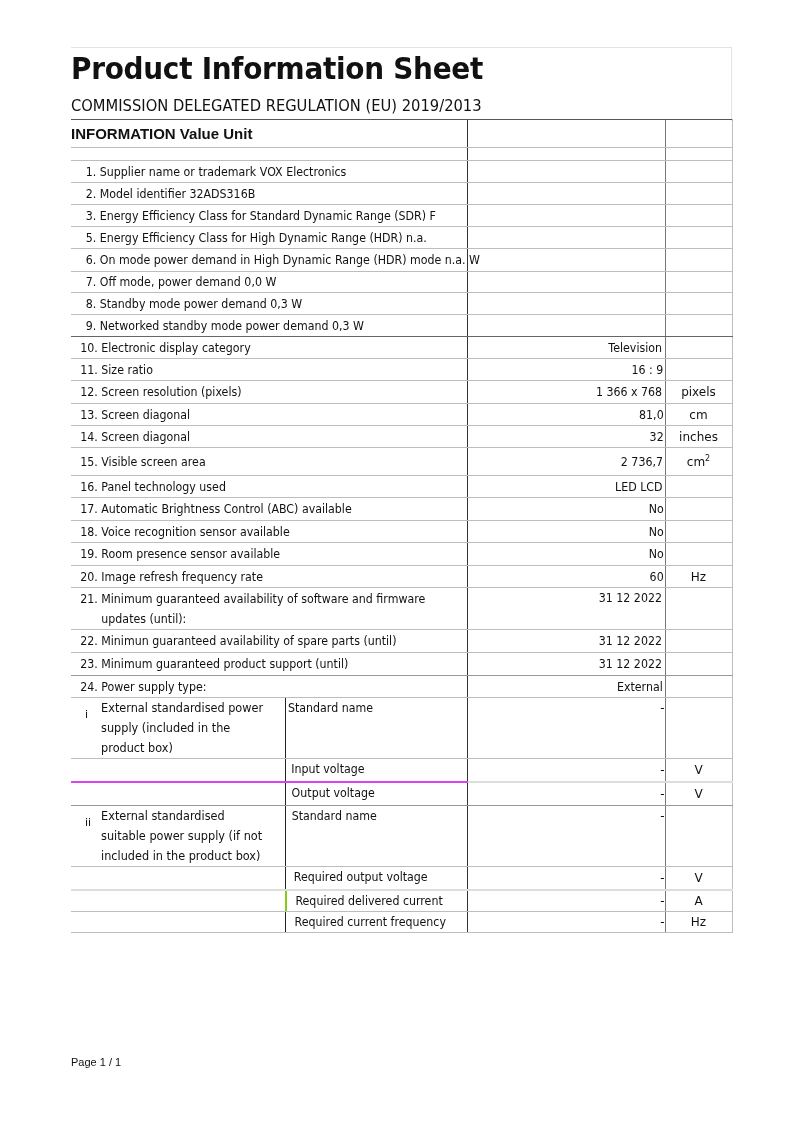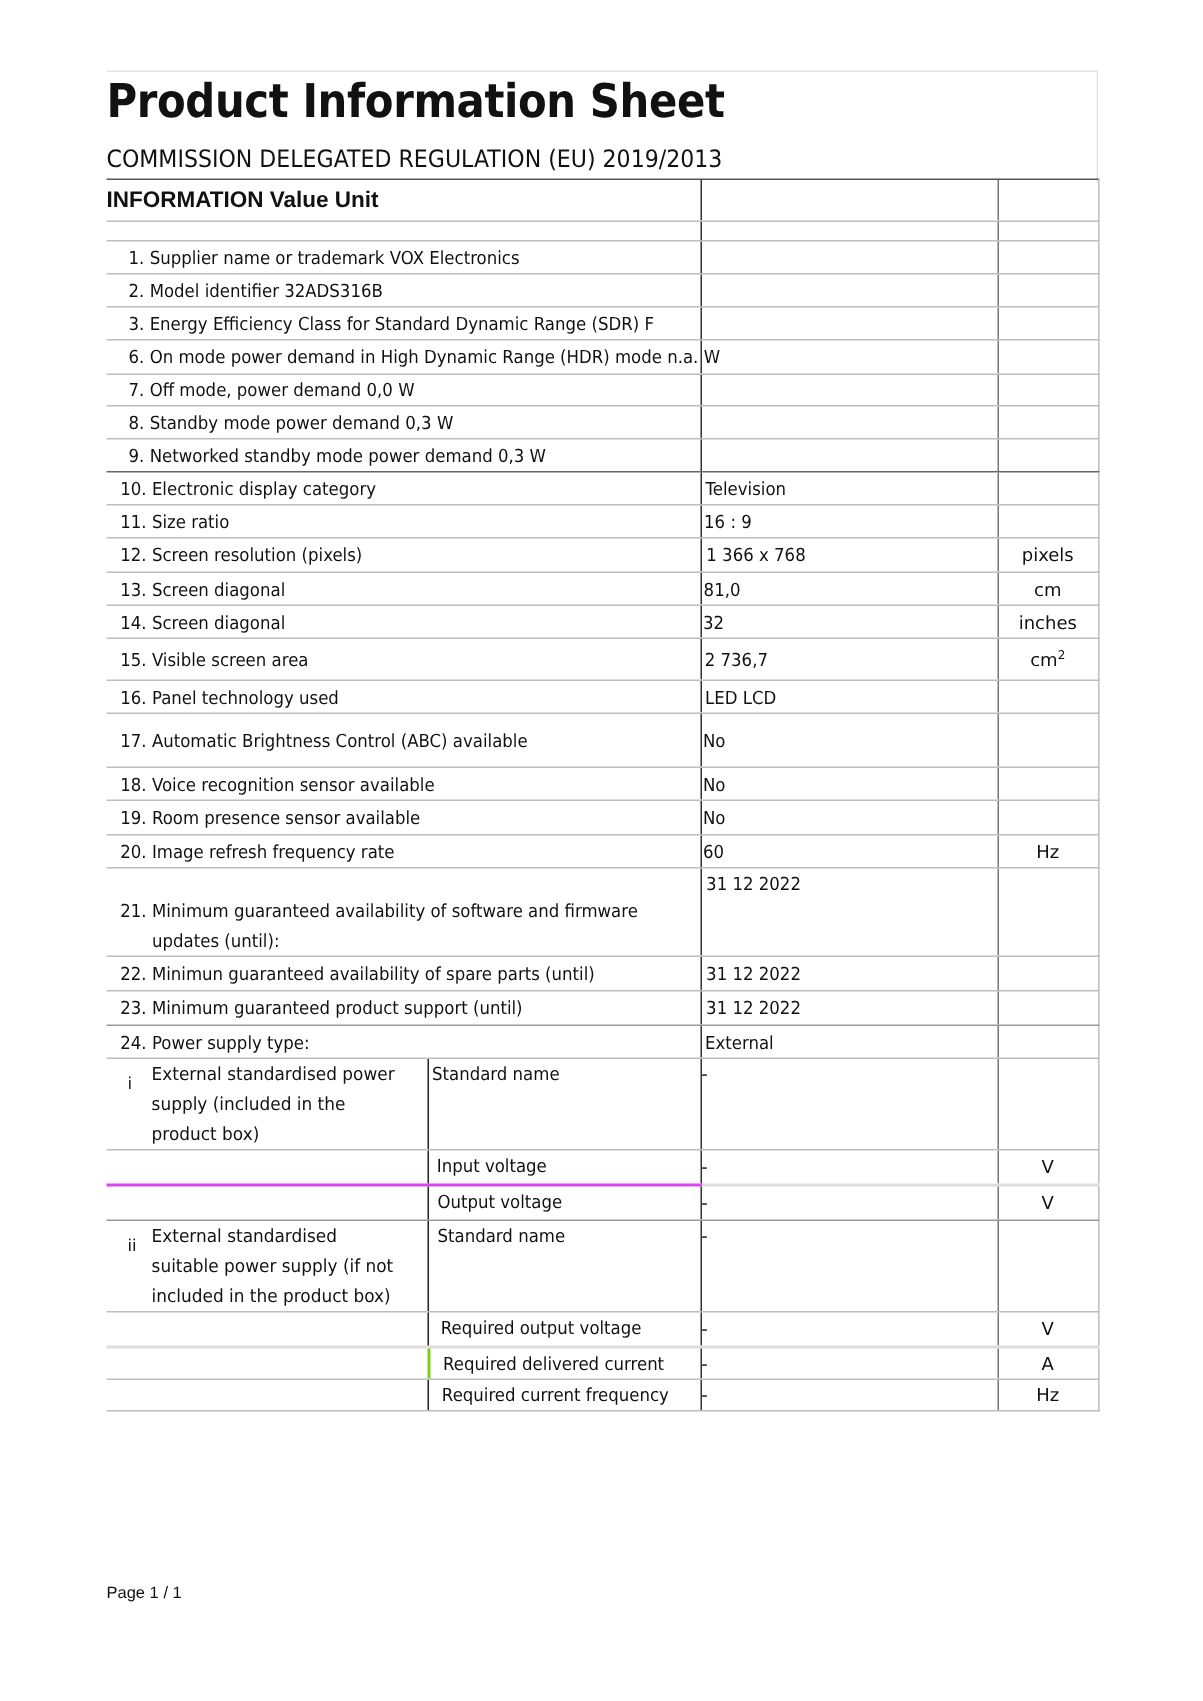--- a/index.html
+++ b/index.html
@@ -10,21 +10,21 @@
   .title { position: absolute; left: 71px; top: 46px; font-size: 31px; font-weight: bold;
            letter-spacing: -0.3px; font-family: "DejaVu Sans", sans-serif; transform: scaleX(0.9);
            transform-origin: left top; line-height: 44px; }
   .subtitle { position: absolute; left: 71px; top: 95px; font-size: 16px; line-height: 22px;
               font-family: "DejaVu Sans", sans-serif; transform: scaleX(0.92); transform-origin: left top; }
   table.sheet { position: absolute; left: 71px; top: 119px; width: 661px; border-collapse: collapse;
                 table-layout: fixed; font-family: "DejaVu Sans", sans-serif; font-size: 12px; }
   table.sheet td { padding: 0; vertical-align: middle; border-bottom: 1px solid #bdbdbd; overflow: visible; white-space: nowrap; }
   table.sheet tr.first td { border-top: 1px solid #555; }
   td.c-info { position: relative; }
-  td.c-val { border-left: 1.5px solid #333; text-align: left; }
+  td.c-val { border-left: 1.5px solid #333; text-align: right; }
   td.c-unit { border-left: 1px solid #777; border-right: 1px solid #bdbdbd; text-align: center; }
   .hdr { font-family: "Liberation Sans", sans-serif; font-weight: bold; font-size: 15px; }
   .lbl { display: inline-block; padding-left: 16px; transform: scaleX(0.92); transform-origin: left center; }
   .lbl2 { display: inline-block; padding-left: 10px; transform: scaleX(0.92); transform-origin: left center; }
   .vtxt { display: inline-block; transform: scaleX(0.92); }
   .thin td { border-bottom: 1px solid #e8e8e8; }
   .sub-grid { display: flex; height: 100%; }
   .sub-left { width: 214px; position: relative; font-size: 12px; white-space: normal; line-height: 20px; }
   .sub-right { flex: 1; border-left: 1px solid #222; padding-left: 2px; line-height: 20px; }
   .roman { position: absolute; left: 14px; top: 7px; font-size: 11px; }
@@ -64,20 +64,25 @@
   <tr style="height:22px">
     <td class="c-info"><span class="lbl">2. Model identifier 32ADS316B</span></td>
     <td class="c-val"><span class="vtxt"></span></td>
     <td class="c-unit"></td>
   </tr>
   <tr style="height:22px">
     <td class="c-info"><span class="lbl">3. Energy Efficiency Class for Standard Dynamic Range (SDR) F</span></td>
     <td class="c-val"><span class="vtxt"></span></td>
     <td class="c-unit"></td>
   </tr>
+  <tr style="height:22px">
+    <td class="c-info"><span class="lbl">5. Energy Efficiency Class for High Dynamic Range (HDR) n.a.</span></td>
+    <td class="c-val"><span class="vtxt"></span></td>
+    <td class="c-unit"></td>
+  </tr>
   <tr style="height:23px">
     <td class="c-info"><span class="lbl">6. On mode power demand in High Dynamic Range (HDR) mode n.a. W</span></td>
     <td class="c-val"><span class="vtxt"></span></td>
     <td class="c-unit"></td>
   </tr>
   <tr style="height:21px">
     <td class="c-info"><span class="lbl">7. Off mode, power demand 0,0 W</span></td>
     <td class="c-val"><span class="vtxt"></span></td>
     <td class="c-unit"></td>
   </tr>
@@ -119,42 +124,42 @@
   <tr style="height:28px">
     <td class="c-info"><span class="lbl2">15. Visible screen area</span></td>
     <td class="c-val"><span class="vtxt">2 736,7</span></td>
     <td class="c-unit"><span>cm</span><sup>2</sup></td>
   </tr>
   <tr style="height:22px">
     <td class="c-info"><span class="lbl2">16. Panel technology used</span></td>
     <td class="c-val"><span class="vtxt">LED LCD</span></td>
     <td class="c-unit"></td>
   </tr>
-  <tr style="height:36px">
+  <tr style="height:23px">
     <td class="c-info"><span class="lbl2">17. Automatic Brightness Control (ABC) available</span></td>
     <td class="c-val"><span class="vtxt">No</span></td>
     <td class="c-unit"></td>
   </tr>
   <tr style="height:22px">
     <td class="c-info"><span class="lbl2">18. Voice recognition sensor available</span></td>
     <td class="c-val"><span class="vtxt">No</span></td>
     <td class="c-unit"></td>
   </tr>
   <tr style="height:23px">
     <td class="c-info"><span class="lbl2">19. Room presence sensor available</span></td>
     <td class="c-val"><span class="vtxt">No</span></td>
     <td class="c-unit"></td>
   </tr>
   <tr style="height:22px">
     <td class="c-info"><span class="lbl2">20. Image refresh frequency rate</span></td>
     <td class="c-val"><span class="vtxt">60</span></td>
     <td class="c-unit">Hz</td>
   </tr>
   <tr style="height:41px">
-    <td class="c-info" style="vertical-align:top; line-height:20px; padding-top:18px;">
+    <td class="c-info" style="vertical-align:top; line-height:20px; padding-top:1px;">
       <span class="lbl2">21. Minimum guaranteed availability of software and firmware</span><br>
       <span class="lbl2" style="padding-left:33px">updates (until):</span>
     </td>
     <td class="c-val" style="vertical-align:top; padding-top:3px;"><span class="vtxt">31 12 2022</span></td>
     <td class="c-unit"></td>
   </tr>
   <tr style="height:23px">
     <td class="c-info"><span class="lbl2">22. Minimun guaranteed availability of spare parts (until)</span></td>
     <td class="c-val"><span class="vtxt">31 12 2022</span></td>
     <td class="c-unit"></td>

